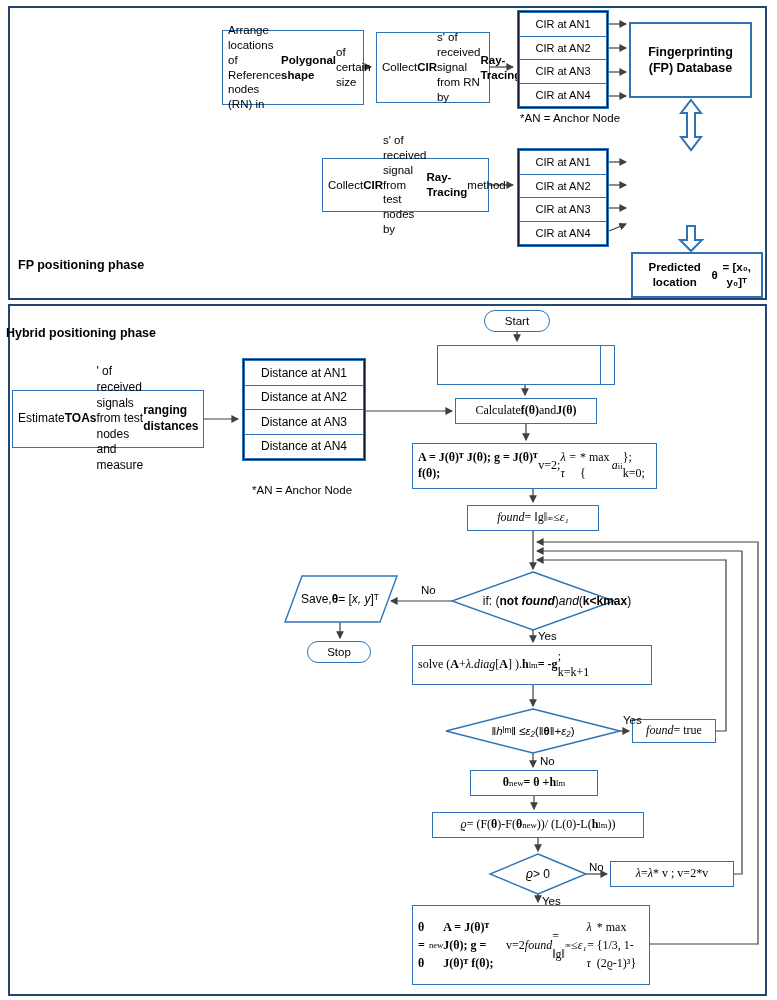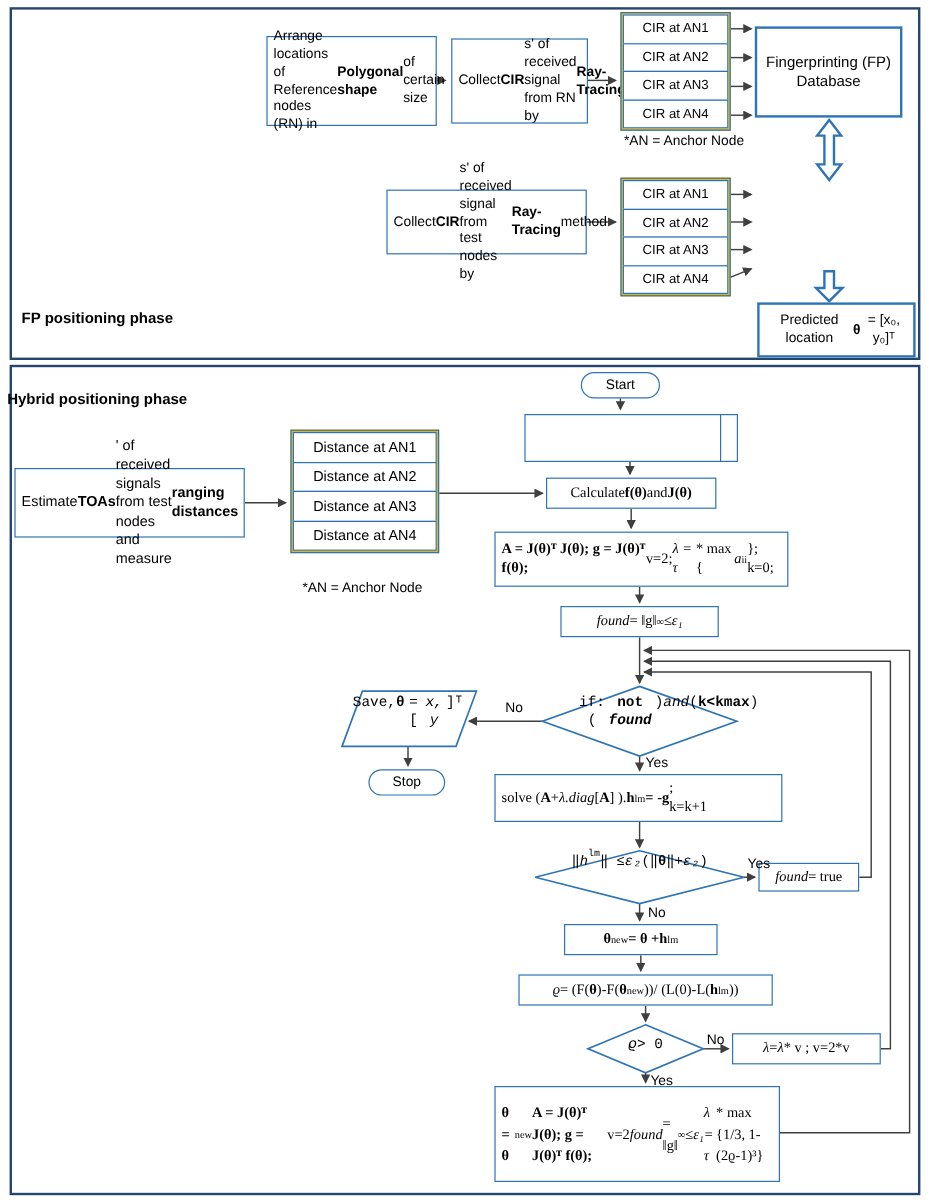--- a/index.html
+++ b/index.html
@@ -6,33 +6,33 @@
   html,body{background:#ffffff}
   .canvas{position:relative;width:777px;height:1000px;background:#fff;overflow:hidden;
           font-family:"Liberation Sans",sans-serif;color:#000}
   .panel{position:absolute;border:2px solid #24466e;background:transparent;z-index:0}
   .connectors{position:absolute;left:0;top:0;z-index:1}
   .box{position:absolute;background:#fff;border:1.4px solid #2e74b5;display:flex;align-items:center;
        justify-content:center;text-align:center;font:11.5px/1.3 "Liberation Sans",sans-serif;
        padding:2px 5px;z-index:2}
   .left{justify-content:flex-start;text-align:left}
   .math{font-family:"Liberation Serif",serif;font-size:12px}
-  .bold{font-weight:normal}
+  .bold{font-weight:bold}
   .thick{border-width:2.3px}
   .f12{font-size:12.5px}
   .s12{font-size:12px}
   .oval{border-radius:12px}
-  .stack{position:absolute;border:1.5px solid #2e74b5;background:#eab308;display:flex;
+  .stack{position:absolute;border:1.5px solid #2e74b5;background:#0f172a;display:flex;
          flex-direction:column;padding:1px;z-index:2}
   .stack .row{flex:1;border:1px solid #2e74b5;display:flex;align-items:center;justify-content:center;
               background:#fff;font-size:12px}
   .stack .row + .row{margin-top:-1px}
   .stack.small .row{font-size:11px}
-  .dtext{position:absolute;display:flex;align-items:flex-start;justify-content:center;text-align:center;
-         font-family:Liberation Mono, monospace;font-size:12px;line-height:1.25;z-index:3}
+  .dtext{position:absolute;display:flex;align-items:center;justify-content:center;text-align:center;
+         font-family:Liberation Sans, sans-serif;font-size:12px;line-height:1.25;z-index:3}
   .flowlabel{position:absolute;font:11.5px "Liberation Sans",sans-serif;z-index:3}
   .note{position:absolute;font:11.5px "Liberation Sans",sans-serif;z-index:2}
   .title{position:absolute;font:bold 12.5px "Liberation Sans",sans-serif;z-index:2}
   .vbar{position:absolute;top:-1px;bottom:-1px;right:13px;border-left:1.3px solid #2e74b5}
   sub{font-size:0.72em;line-height:0}
 </style>
 </head>
 <body>
 
 <div class="canvas">

